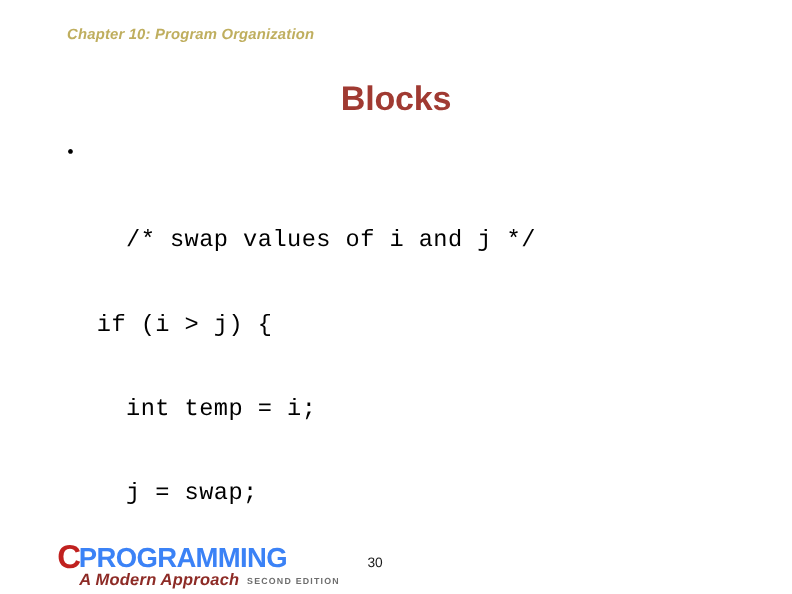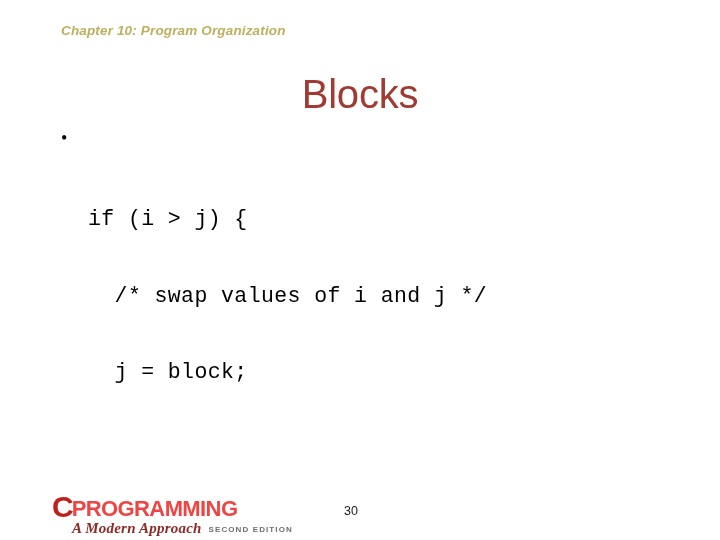--- a/index.html
+++ b/index.html
@@ -34,22 +34,22 @@
   }
 
   
   #slide-title {
     position: absolute;
     left: 0;
     top: 72px;
     width: 720px;
     text-align: center;
     font-family: "Liberation Sans", sans-serif;
-    font-size: 40px;
-    font-weight: normal;
+    font-size: 31px;
+    font-weight: bold;
     color: #a03a32;
     letter-spacing: -0.2px;
   }
 
   
   #body-content {
     position: absolute;
     left: 55px;
     top: 124px;
     width: 620px;
@@ -115,55 +115,55 @@
   #logo-c {
     font-family: "Liberation Sans", sans-serif;
     font-size: 30px;
     font-weight: bold;
     color: #c0211f;
     letter-spacing: -1px;
     vertical-align: -1px;
   }
   #logo-word {
     font-family: "Liberation Sans", sans-serif;
-    font-size: 22px;
-    font-weight: bold;
-    color: #ef4444;
+    font-size: 25px;
+    font-weight: bold;
+    color: #3b82f6;
     letter-spacing: -0.6px;
     margin-left: -1px;
   }
   #logo-sub {
     position: relative;
     margin-top: 0px;
     height: 18px;
     line-height: 18px;
     white-space: nowrap;
     padding-left: 20px;
   }
   #logo-tagline {
-    font-family: Liberation Serif, serif;
+    font-family: Liberation Sans, sans-serif;
     font-style: italic;
     font-weight: bold;
     font-size: 15px;
     color: #8d2b26;
     letter-spacing: 0.2px;
   }
   #logo-edition {
     font-family: "Liberation Sans", sans-serif;
     font-size: 8px;
     font-weight: bold;
     color: #6e6e6e;
     letter-spacing: 1.1px;
     margin-left: 7px;
     vertical-align: 1px;
     text-align: center;
   }
   #page-number {
     position: absolute;
-    left: 326px;
+    left: 316px;
     top: 12px;
     width: 50px;
     text-align: center;
     font-family: "Liberation Sans", sans-serif;
     font-size: 12.5px;
     color: #1a1a1a;
   }
   #copyright {
     position: absolute;
     left: 428px;
@@ -185,23 +185,24 @@
 
   <div id="slide-title">Blocks</div>
 
   <div id="body-content">
 
     <div class="bullet-row">
       <span class="bullet-glyph">•</span>
     </div>
 
     <div id="code-block">
+      <div class="code-line">  /* swap values of i and j */</div>
       <div class="code-line">if (i &gt; j) {</div>
-      <div class="code-line">  /* swap values of i and j */</div>
-      <div class="code-line">  j = block;</div>
+      <div class="code-line">  int temp = i;</div>
+      <div class="code-line">  j = swap;</div>
       
     </div>
 
   </div>
 
   <div id="footer">
 
     <div id="logo">
       <div id="logo-main">
         <span id="logo-c">C</span><span id="logo-word">PROGRAMMING</span>

